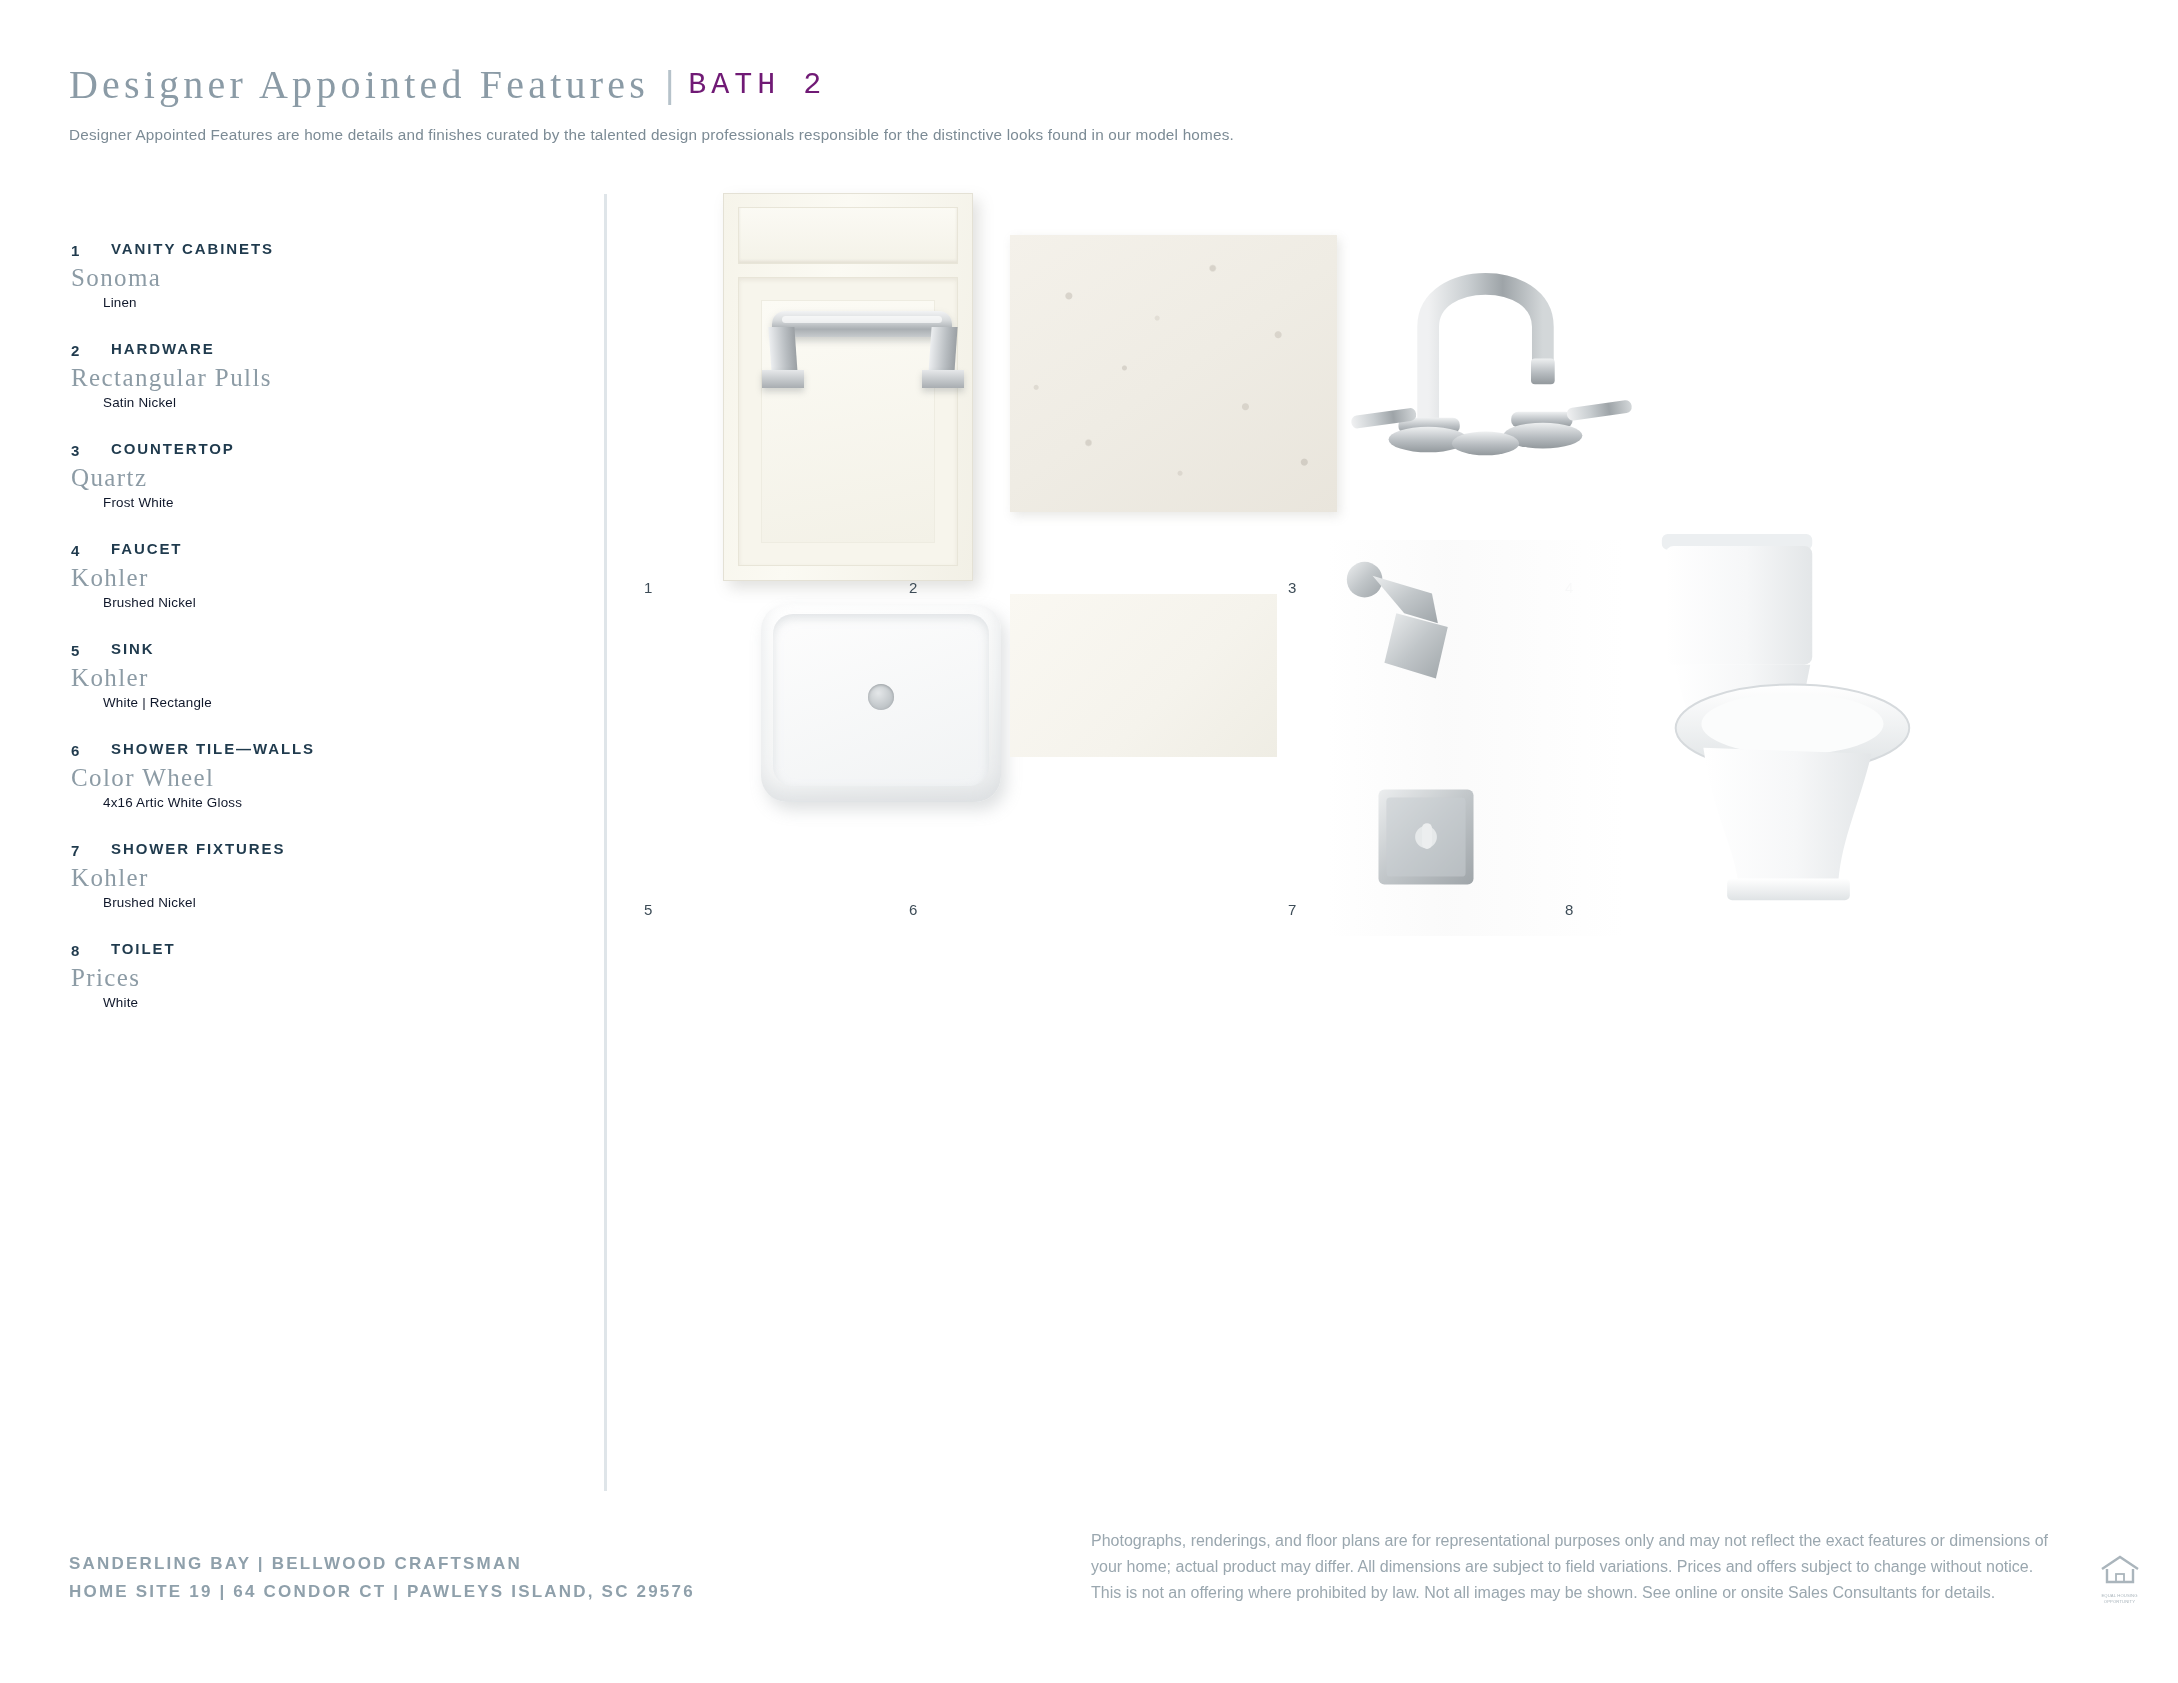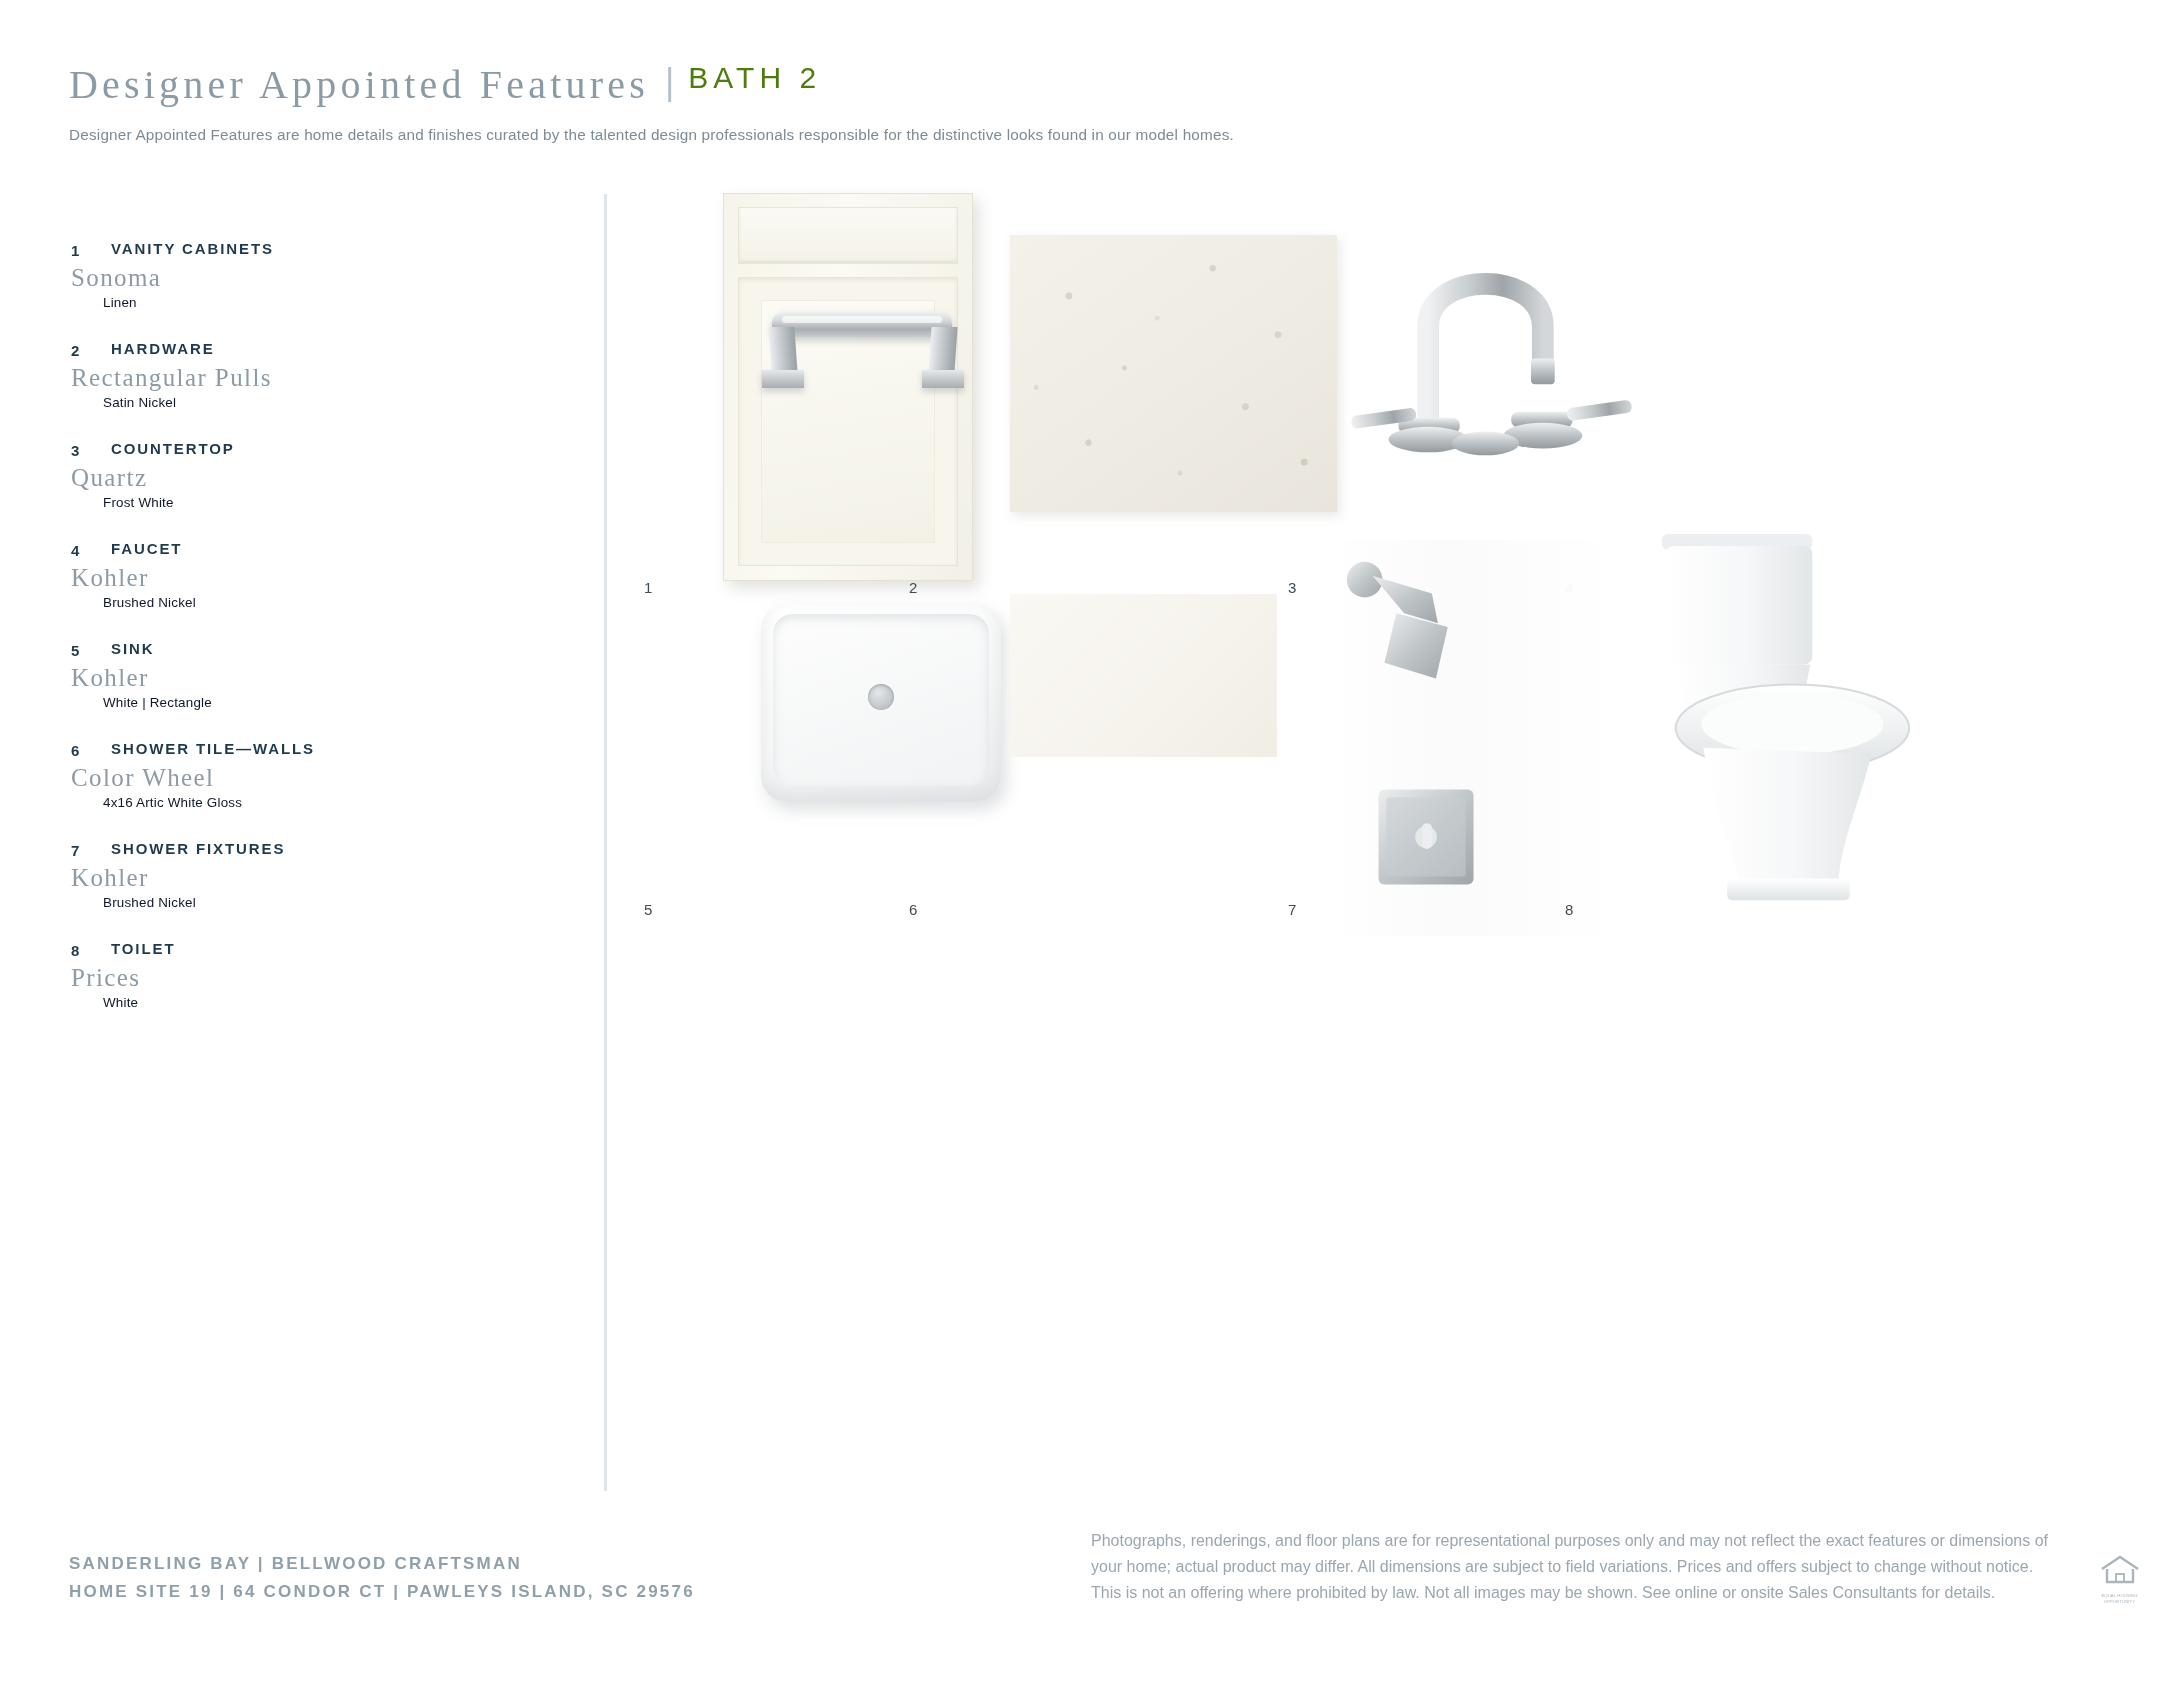--- a/index.html
+++ b/index.html
@@ -25,41 +25,41 @@
 
   
   .header {
     position: absolute;
     left: 69px;
     top: 61px;
     width: 1980px;
   }
   .title-row {
     display: flex;
-    align-items: flex-start;
+    align-items: center;
     font-weight: 400;
   }
   .title-main {
     font-size: 40px;
     letter-spacing: 4.2px;
     color: #8b9ba6;
     font-family: "Liberation Serif", serif;
     white-space: nowrap;
   }
   .title-sep {
     font-size: 36px;
     color: #b6c2ca;
     margin: 0 14px 0 16px;
     font-weight: 300;
   }
   .title-sub {
     font-size: 30px;
     letter-spacing: 5px;
-    color: #4d7c0f;
-    font-family: Liberation Sans, sans-serif;
+    color: #701a75;
+    font-family: Liberation Mono, monospace;
     font-weight: 400;
     white-space: nowrap;
   }
   .subtitle {
     margin-top: 18px;
     font-size: 15.3px;
     color: #7c8b95;
     letter-spacing: 0.2px;
     font-weight: 400;
   }

